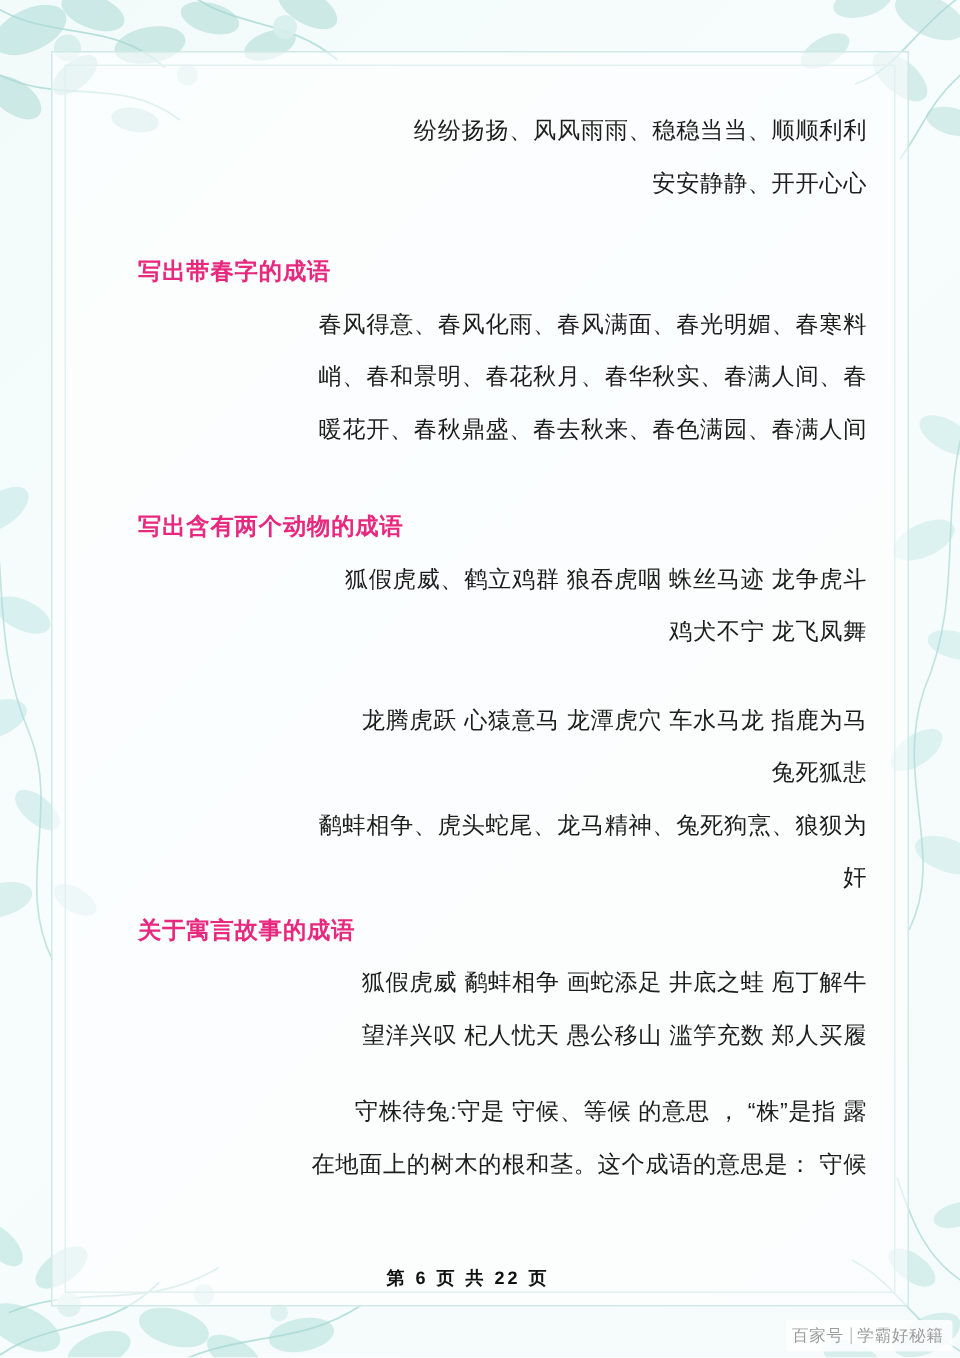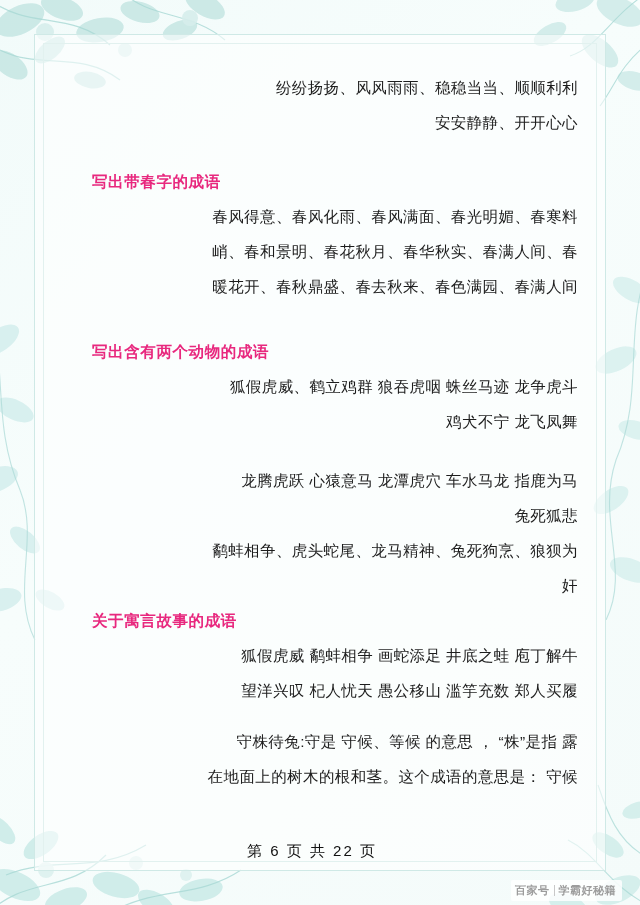--- a/index.html
+++ b/index.html
@@ -82,36 +82,35 @@
   .gap-sm { height: 16px; }
   .gap-md { height: 24px; }
   .gap-lg { height: 30px; }
 
   .footer {
     position: absolute;
     left: 0;
     right: 16px;
     bottom: 44px;
     text-align: center;
-    font-size: 15px;
-    font-weight: normal;
+    font-size: 12px;
+    font-weight: bold;
     color: #111;
     letter-spacing: 2px;
   }
 
   .watermark {
     position: absolute;
-    right: 18px;
+    right: 5px;
     bottom: 4px;
     display: flex;
     align-items: center;
     background: rgba(255,255,255,0.82);
     padding: 3px 6px 3px 4px;
     border-radius: 2px;
-    font-weight: bold;
   }
   .watermark .wm-text {
     font-size: 11px;
     color: #9c9c9c;
     letter-spacing: 0.5px;
   }
   .wm-sep {
     display: inline-block;
     width: 1px;
     height: 11px;

